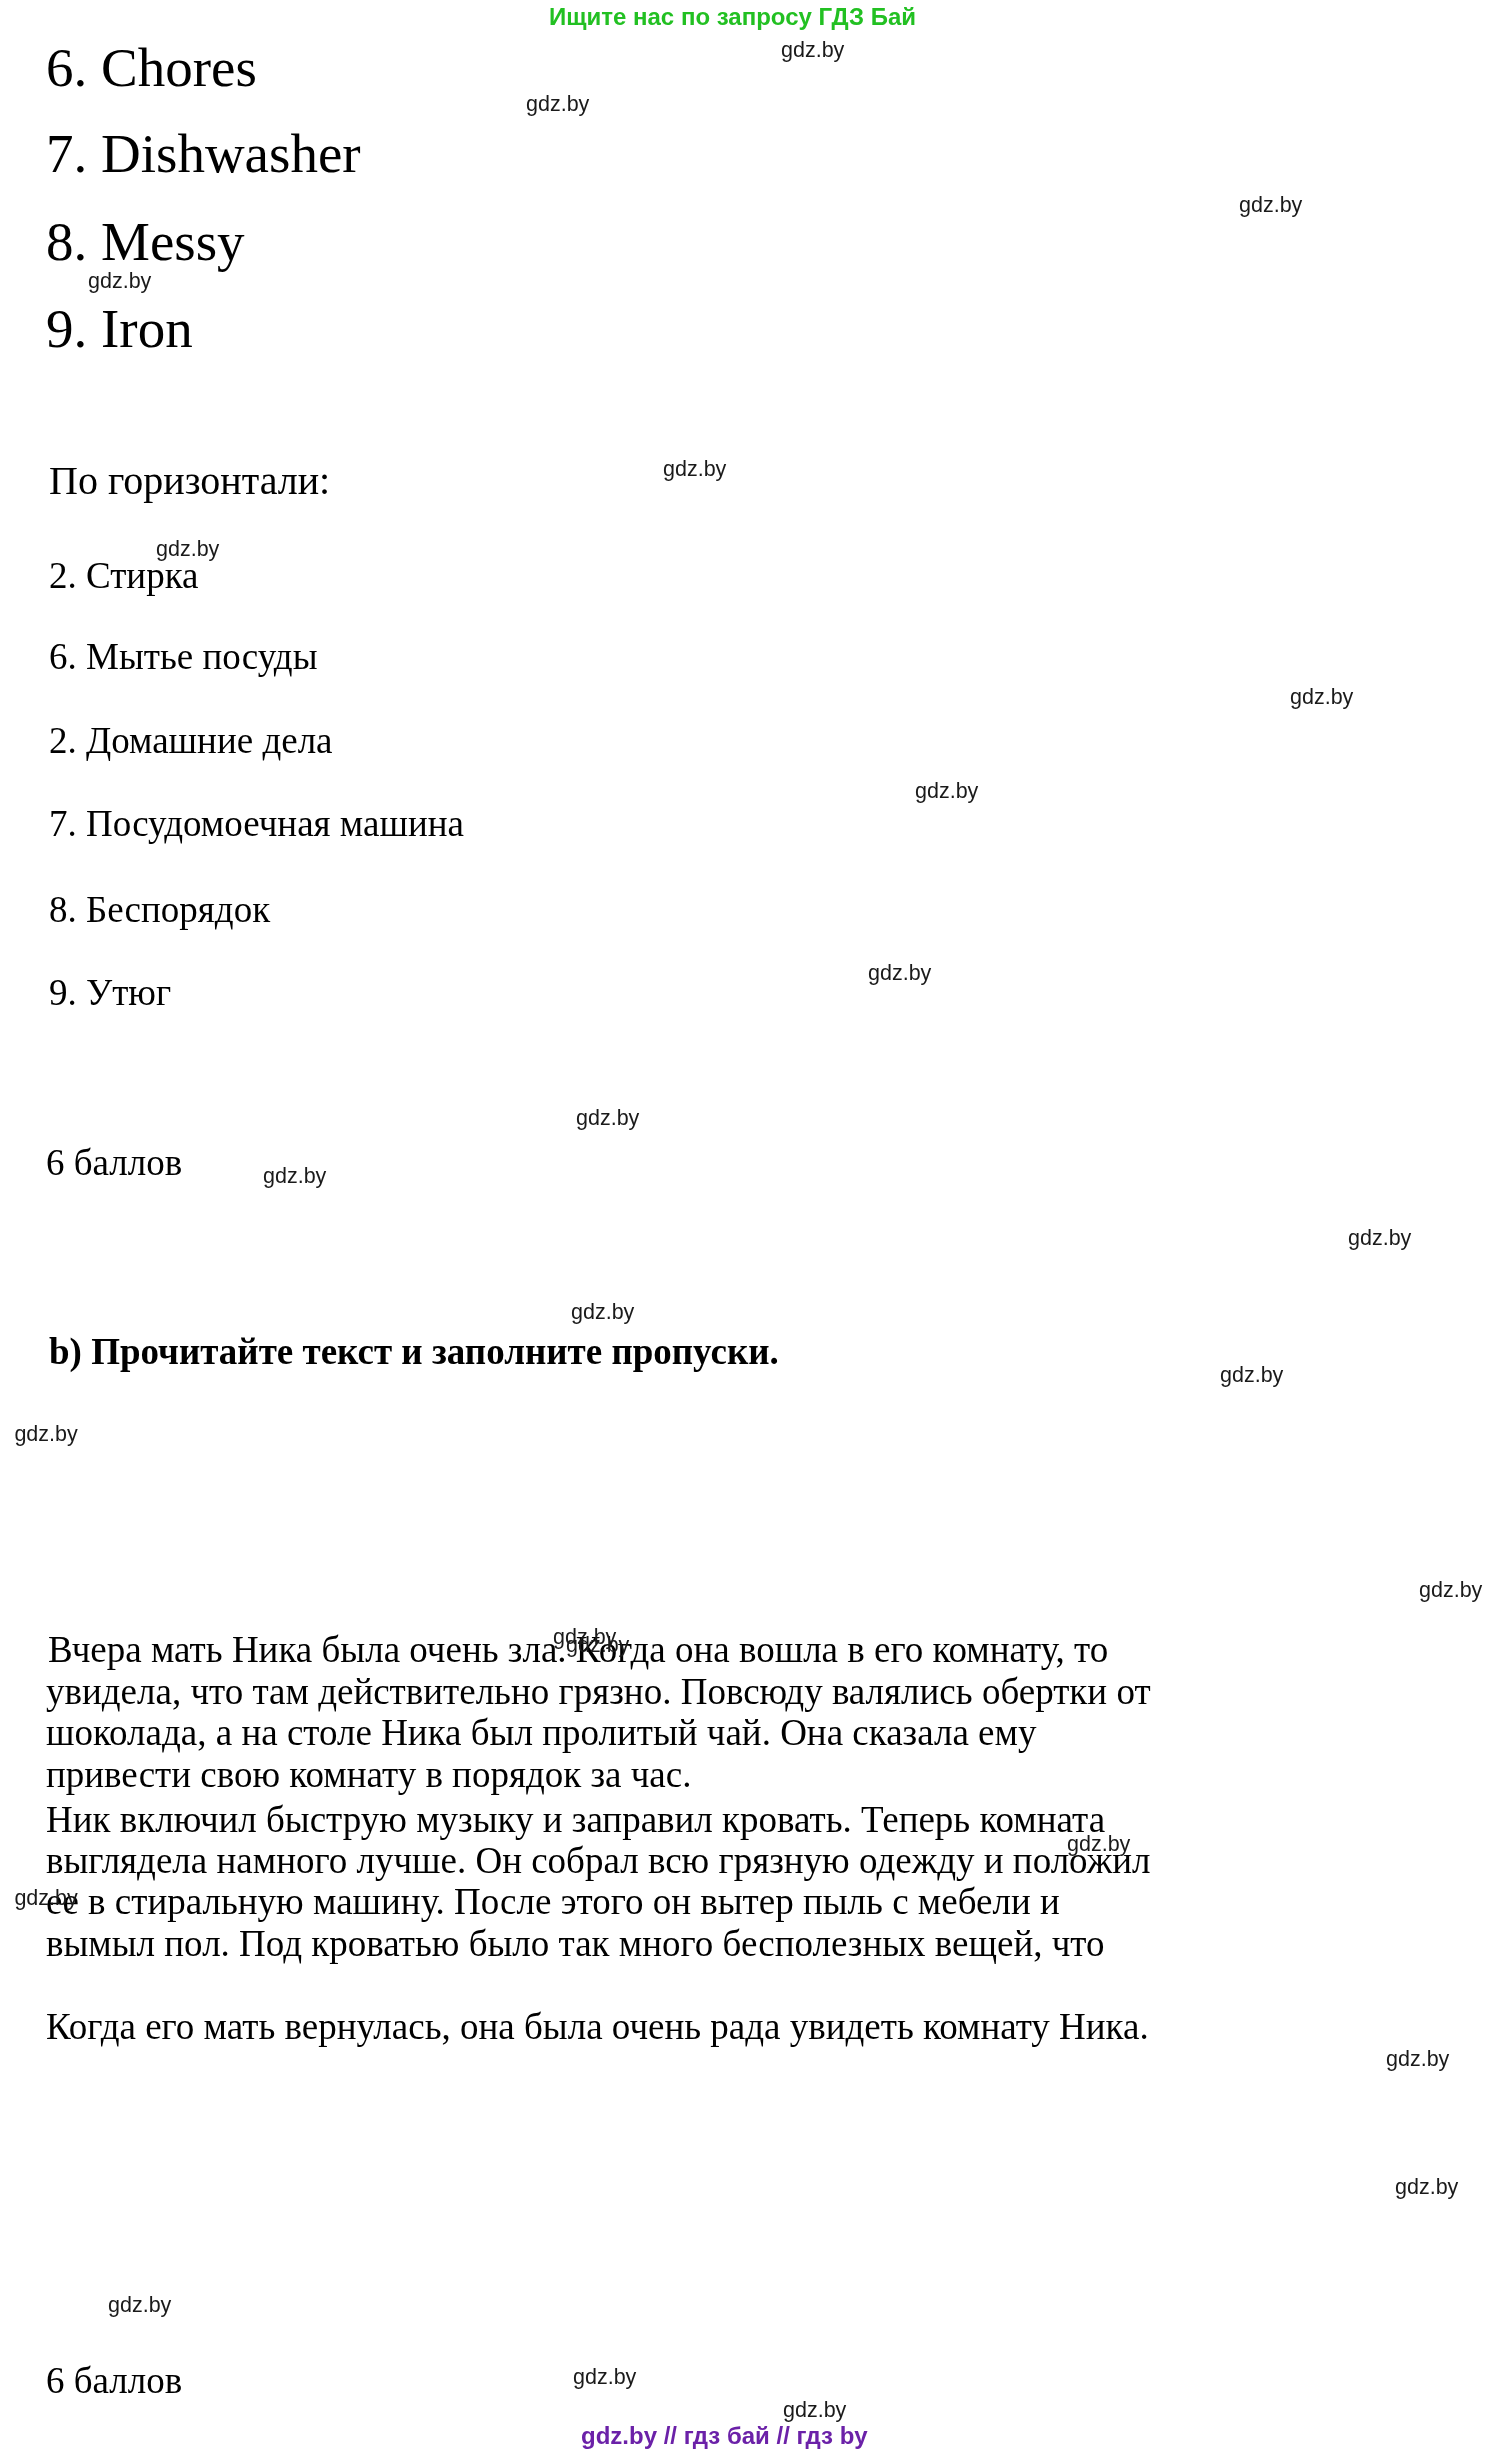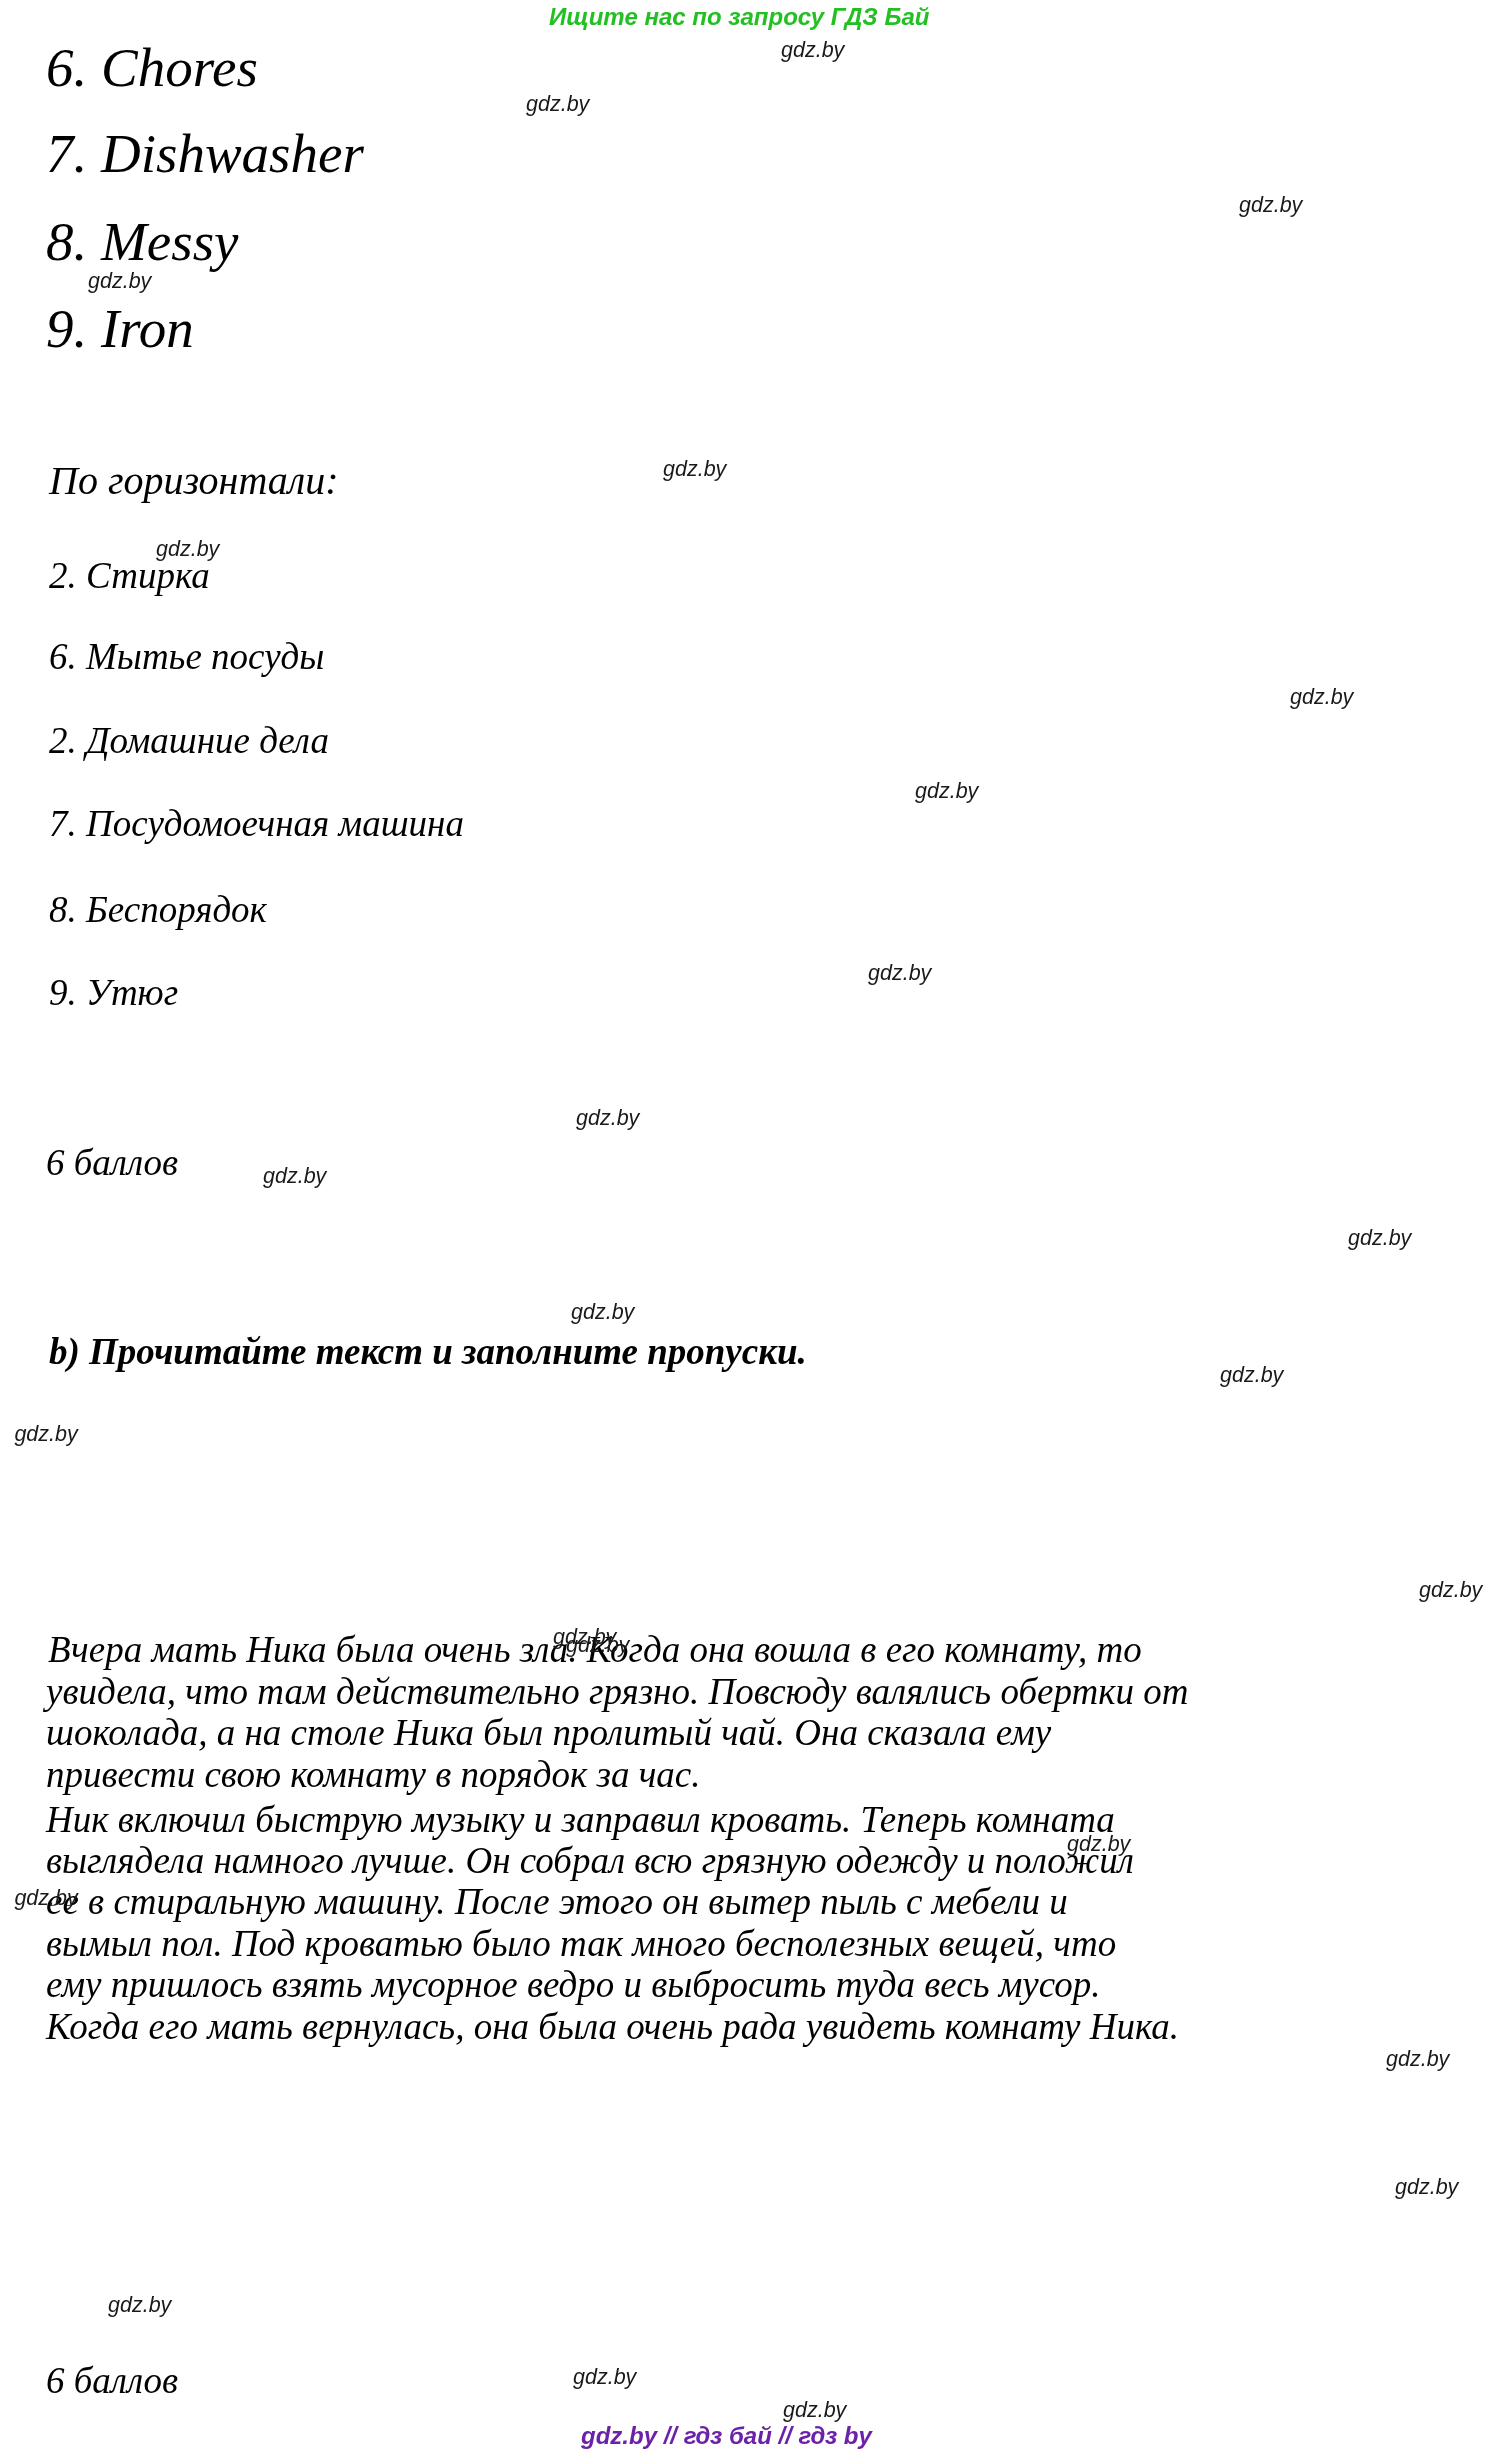--- a/index.html
+++ b/index.html
@@ -10,21 +10,20 @@
   body {
     font-family: "Liberation Serif", "DejaVu Serif", serif;
     color: #000000;
   }
   #page {
     position: relative;
     width: 1505px;
     height: 2462px;
     overflow: hidden;
     background: #ffffff;
-    font-style: italic;
   }
   .abs { position: absolute; }
 
   
   .wm {
     font-family: "Liberation Sans", "DejaVu Sans", sans-serif;
     font-size: 21.5px;
     color: #1a1a1a;
     white-space: nowrap;
     line-height: 1;
@@ -111,21 +110,20 @@
 
 
   <div class="abs para" style="left:48px; top:1631px;">Вчера мать Ника была очень зла. Когда она вошла в его комнату, то</div>
   <div class="abs para" style="left:46px; top:1673px;">увидела, что там действительно грязно. Повсюду валялись обертки от</div>
   <div class="abs para" style="left:46px; top:1714px;">шоколада, а на столе Ника был пролитый чай. Она сказала ему</div>
   <div class="abs para" style="left:46px; top:1756px;">привести свою комнату в порядок за час.</div>
   <div class="abs para" style="left:46px; top:1801px;">Ник включил быструю музыку и заправил кровать. Теперь комната</div>
   <div class="abs para" style="left:46px; top:1842px;">выглядела намного лучше. Он собрал всю грязную одежду и положил</div>
   <div class="abs para" style="left:46px; top:1883px;">ее в стиральную машину. После этого он вытер пыль с мебели и</div>
   <div class="abs para" style="left:46px; top:1925px;">вымыл пол. Под кроватью было так много бесполезных вещей, что</div>
-  <div class="abs para" style="left:46px; top:1966px;">ему пришлось взять мусорное ведро и выбросить туда весь мусор.</div>
   <div class="abs para" style="left:46px; top:2008px;">Когда его мать вернулась, она была очень рада увидеть комнату Ника.</div>
 
   <div class="abs marks" style="left:46px; top:2362px;">6 баллов</div>
 
   <div class="abs wm-footer" style="left:581px; top:2424px;">gdz.by  //  гдз бай  //  гдз by</div>
 
   <div id="wm-layer">
       <div class="abs wm" style="left: 781px; top: 40px;">gdz.by</div>
       <div class="abs wm" style="left: 526px; top: 94px;">gdz.by</div>
       <div class="abs wm" style="left: 1239px; top: 195px;">gdz.by</div>

